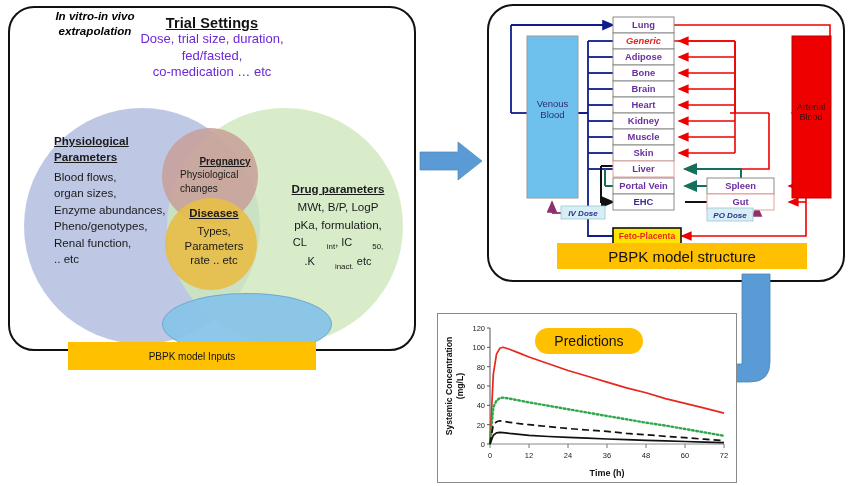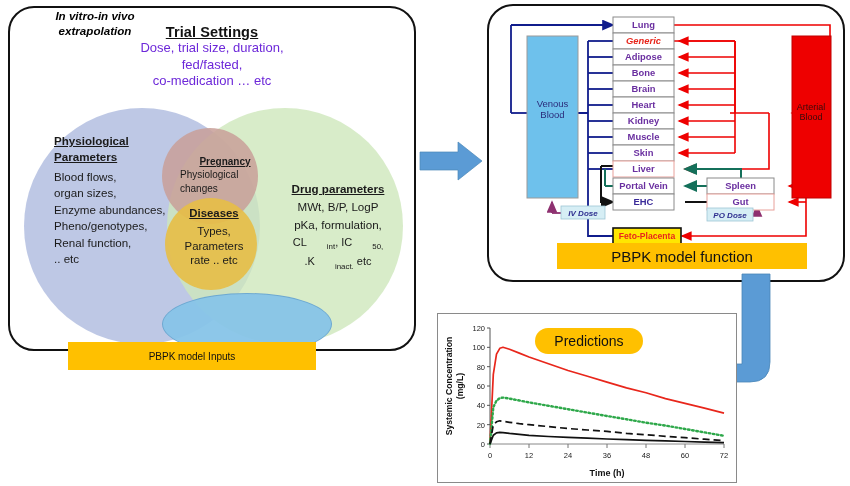--- a/index.html
+++ b/index.html
@@ -12,21 +12,21 @@
   }
 
   
   #inputs-panel {
     position: absolute;
     left: 8px; top: 6px; width: 408px; height: 345px;
     border: 2.5px solid #111; border-radius: 26px;
     background: #fff;
   }
 
-  #trial-settings { position: absolute; left: 0; top: 16px; width: 100%; text-align: center; }
+  #trial-settings { position: absolute; left: 0; top: 7px; width: 100%; text-align: center; }
   #trial-settings .ts-title {
     font-size: 14.5px; font-weight: bold; color: #111;
     text-decoration: underline; letter-spacing: .1px;
   }
   #trial-settings .ts-line { font-size: 13px; color: #6d28d9; line-height: 1.28; }
 
   .venn {
     position: absolute; border-radius: 50%;
   }
   #venn-physio {
@@ -338,21 +338,21 @@
           <text x="94" y="209.5" text-anchor="middle" font-family="Liberation Sans, sans-serif" font-size="8" font-style="italic" font-weight="bold" fill="#2E2E8F">IV Dose</text>
         </g>
         <g>
           <rect x="218" y="202" width="46" height="13" fill="#D6EEF5" stroke="#9fc6d4" stroke-width="0.8"></rect>
           <text x="241" y="211.5" text-anchor="middle" font-family="Liberation Sans, sans-serif" font-size="8" font-style="italic" font-weight="bold" fill="#2E2E8F">PO Dose</text>
         </g>
       </g>
   </svg>
 </div>
 
-<div class="caption-bar" id="structure-caption">PBPK model function</div>
+<div class="caption-bar" id="structure-caption">PBPK model structure</div>
 
 <svg id="arrow-curved" viewBox="0 0 120 135">
   <path d="M52,0 L80,0 L80,88 Q80,108 60,108 L36,108 L36,126 L2,99 L36,72 L36,90 L52,90 Z" fill="#5B9BD5" stroke="#4a86b8" stroke-width="0.8" transform="translate(0,2)"></path>
 </svg>
 
 <div id="chart-panel">
   <svg id="chart-svg" width="298" height="168" viewBox="0 0 298 168">
     <g id="chart-render">
         <line x1="52" y1="14" x2="52" y2="130" stroke="#555" stroke-width="1"></line>
         <line x1="52" y1="130" x2="286" y2="130" stroke="#888" stroke-width="1"></line>

